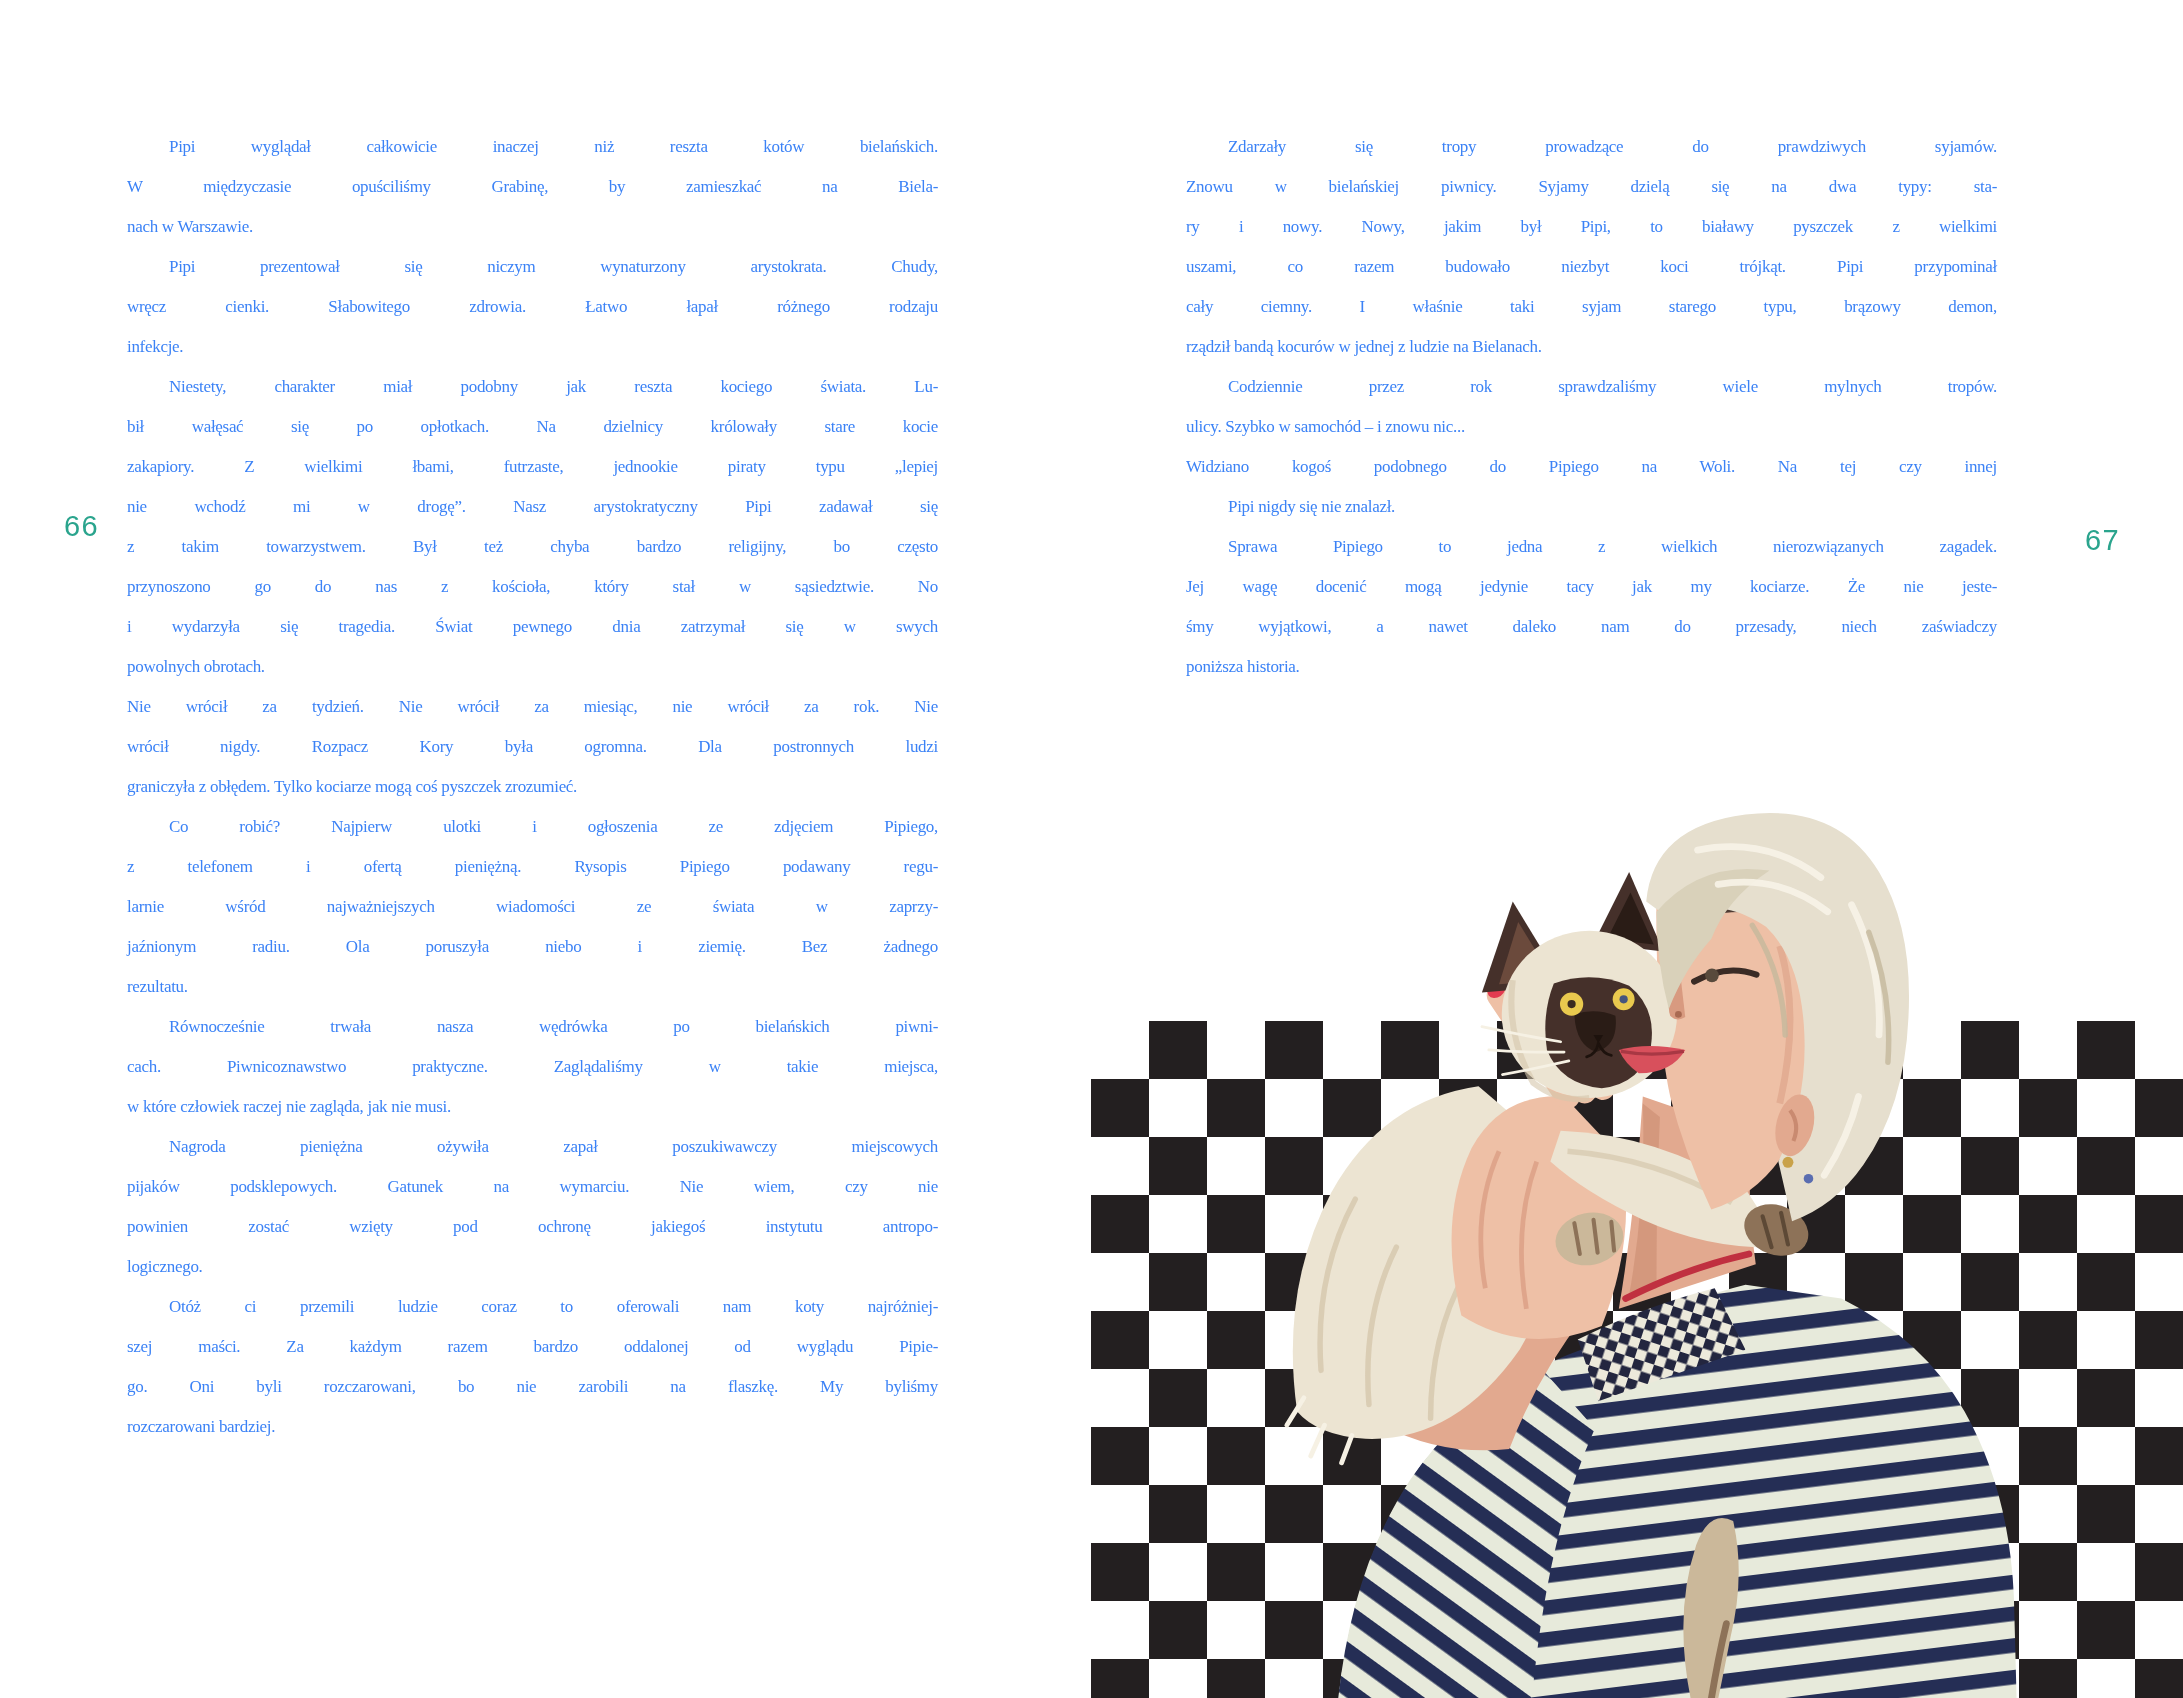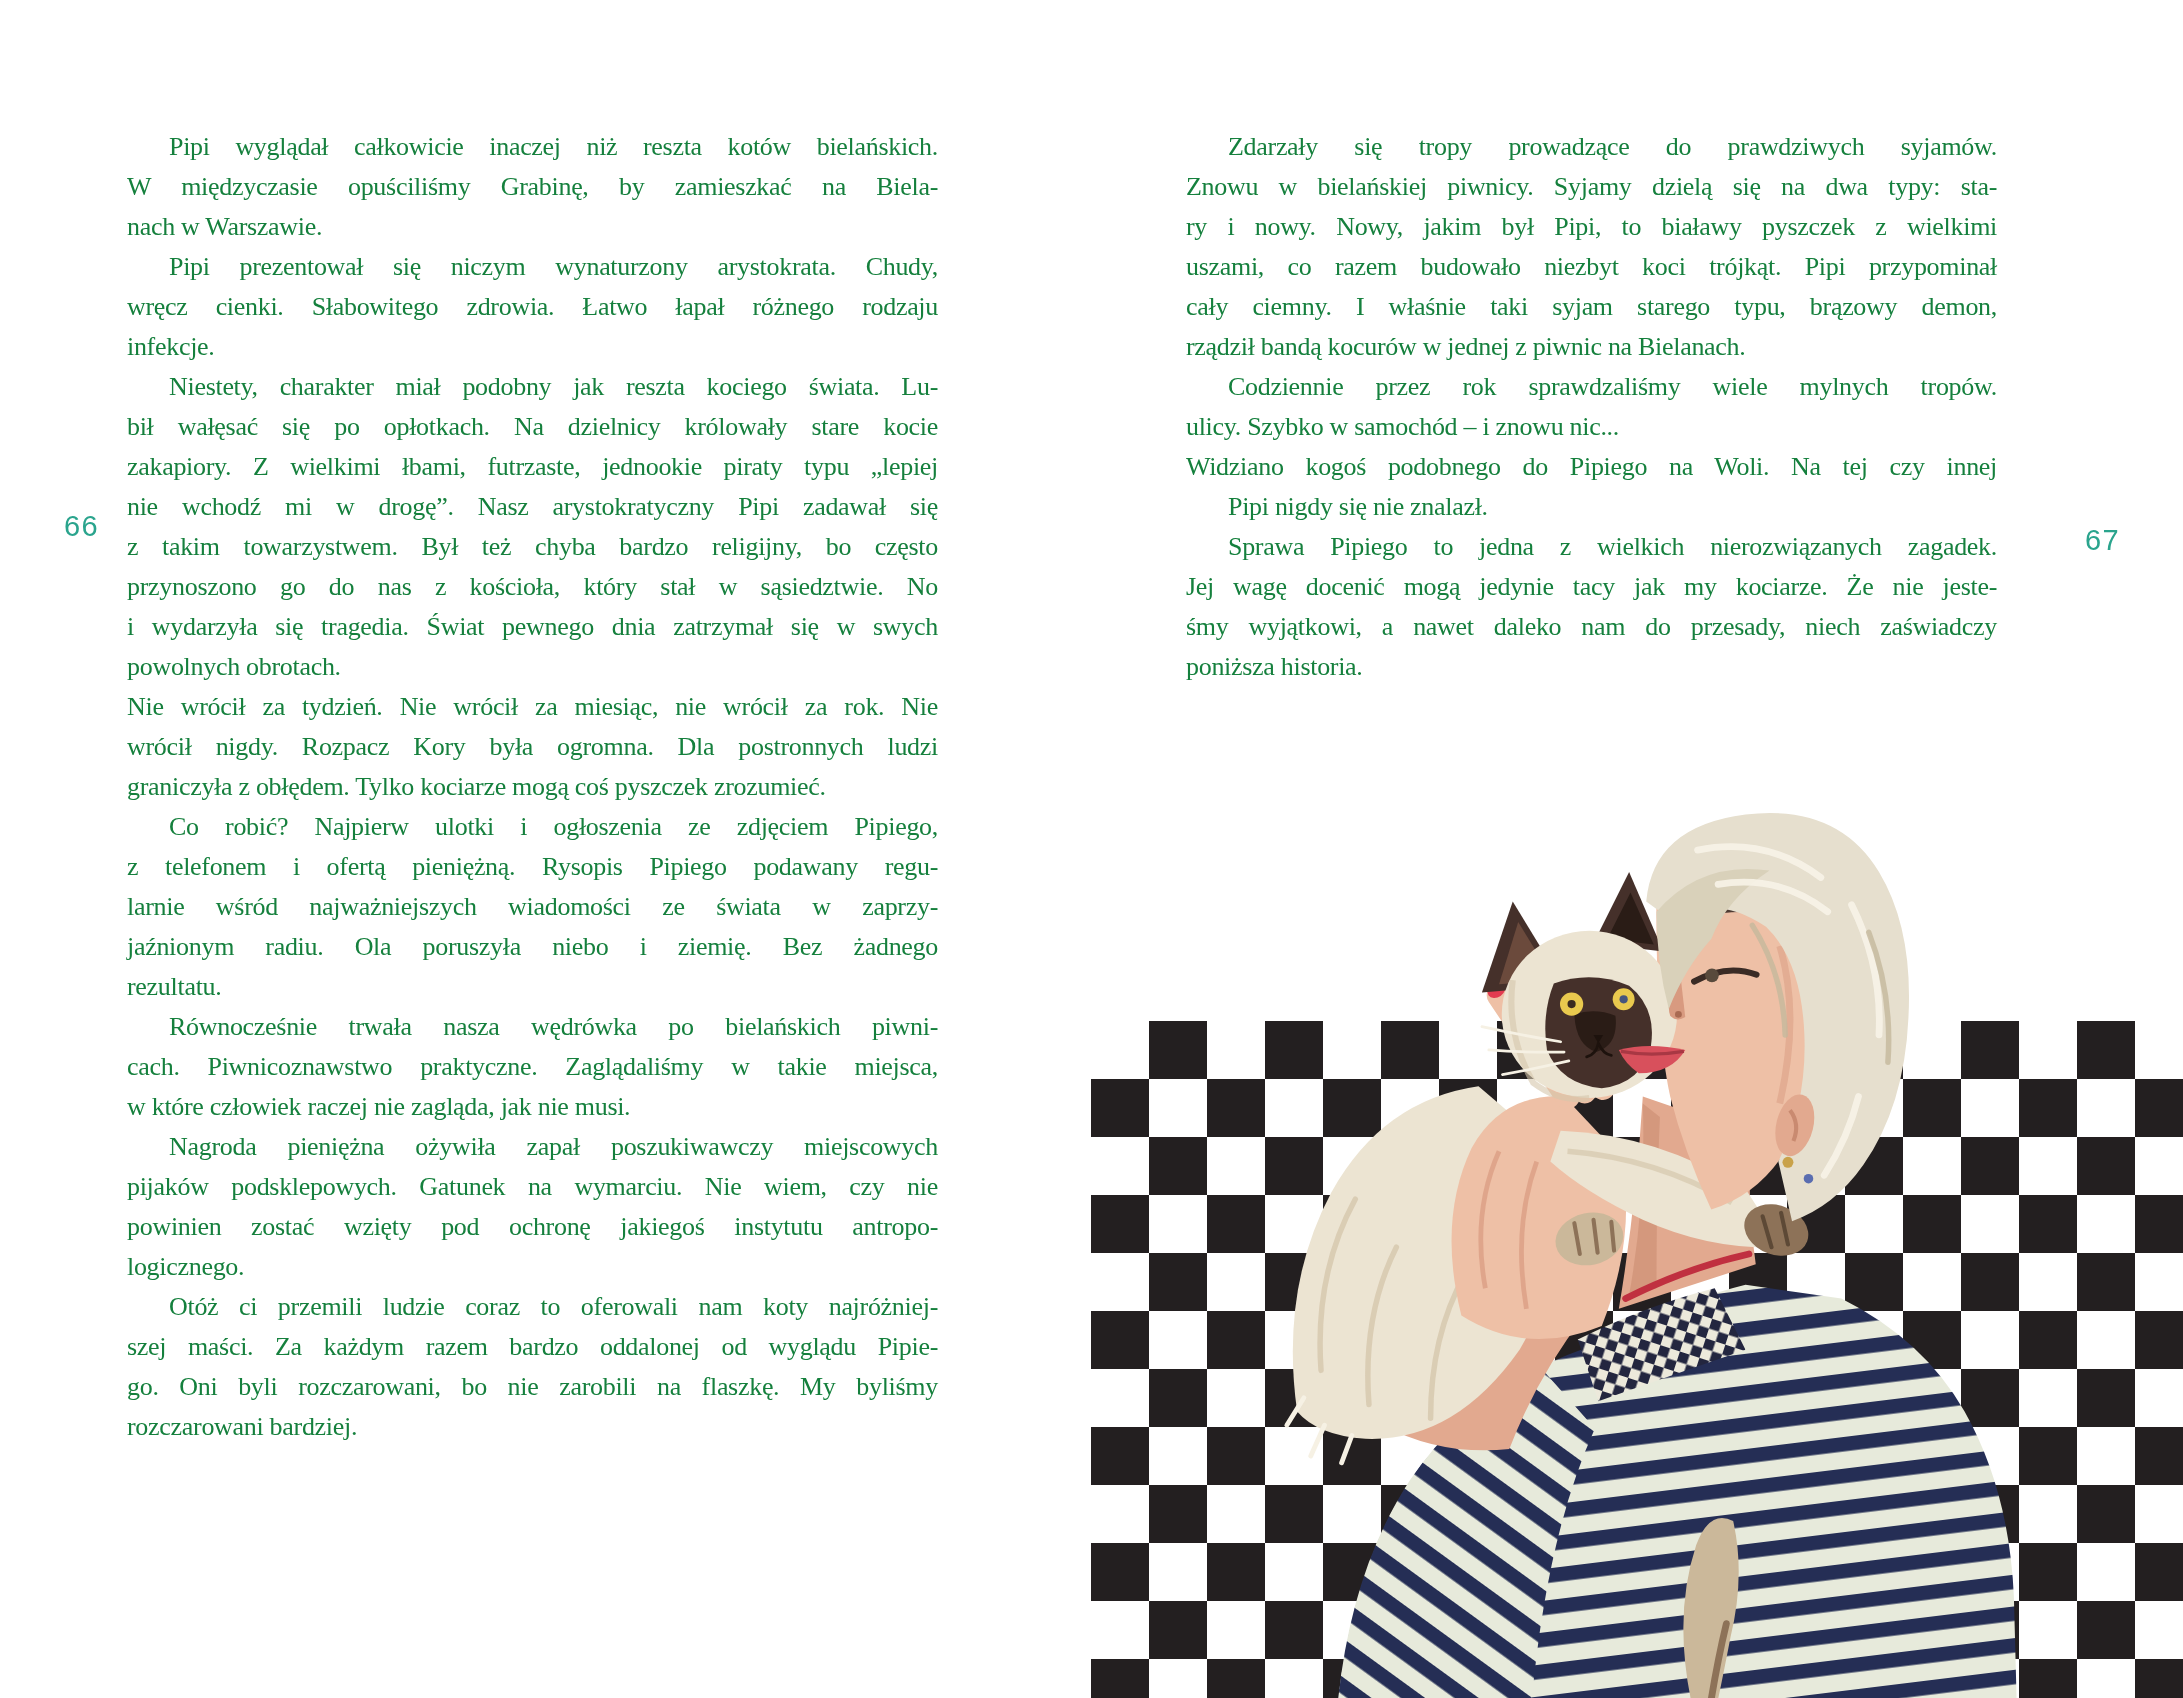--- a/index.html
+++ b/index.html
@@ -17,22 +17,22 @@
   .spread {
     position: absolute;
     inset: 0;
     background: #ffffff;
   }
   
   .text-column {
     position: absolute;
     top: 127px;
     width: 811px;
-    color: #15803d;
-    font-size: 26px;
+    color: #3b82f6;
+    font-size: 17px;
     line-height: 40px;
     letter-spacing: -0.3px;
   }
   .col-left  { left: 127px; }
   .col-right { left: 1186px; }
   .para { margin: 0; }
   .line {
     text-align: justify;
     text-align-last: justify;
     white-space: normal;
@@ -130,21 +130,21 @@
       </div>
     </div>
 
   <div class="text-column col-right">
       <div class="para">
         <div class="line first">Zdarzały się tropy prowadzące do prawdziwych syjamów.</div>
         <div class="line">Znowu w bielańskiej piwnicy. Syjamy dzielą się na dwa typy: sta-</div>
         <div class="line">ry i nowy. Nowy, jakim był Pipi, to białawy pyszczek z wielkimi</div>
         <div class="line">uszami, co razem budowało niezbyt koci trójkąt. Pipi przypominał</div>
         <div class="line">cały ciemny. I właśnie taki syjam starego typu, brązowy demon,</div>
-        <div class="line plast">rządził bandą kocurów w jednej z piwnic na Bielanach.</div>
+        <div class="line plast">rządził bandą kocurów w jednej z ludzie na Bielanach.</div>
       </div>
       <div class="para">
         <div class="line first">Codziennie przez rok sprawdzaliśmy wiele mylnych tropów.</div>
         <div class="line plast">ulicy. Szybko w samochód – i znowu nic...</div>
         <div class="line">Widziano kogoś podobnego do Pipiego na Woli. Na tej czy innej</div>
       </div>
       <div class="para">
         <div class="line first plast">Pipi nigdy się nie znalazł.</div>
       </div>
       <div class="para">

